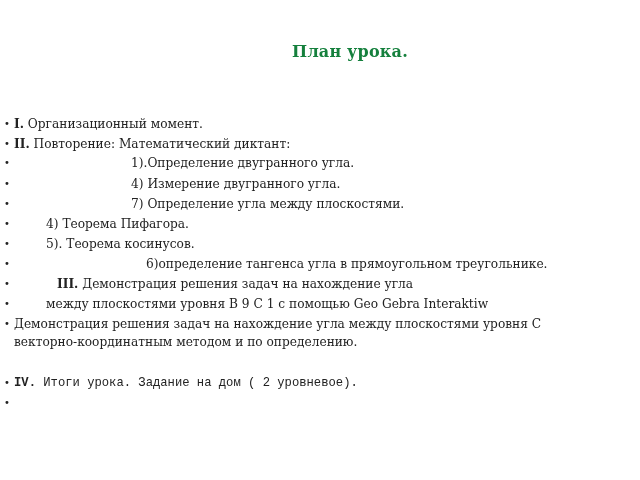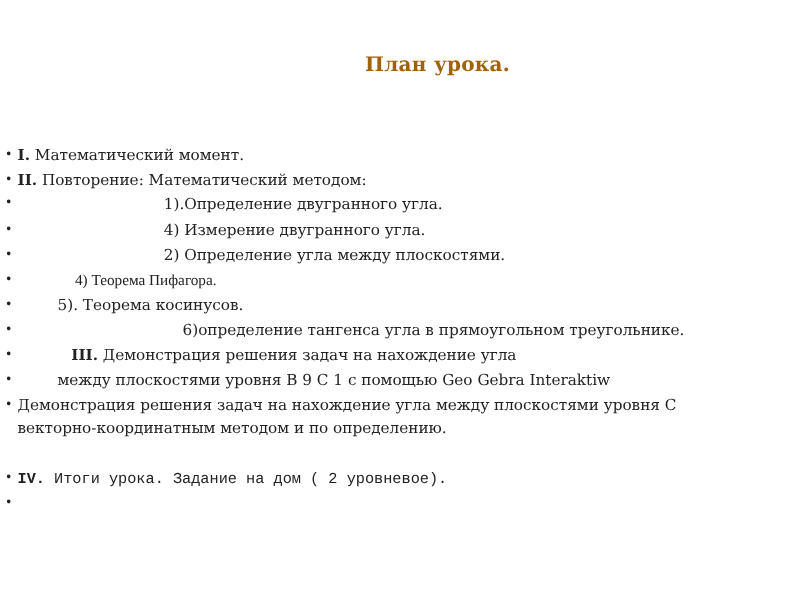--- a/index.html
+++ b/index.html
@@ -19,21 +19,21 @@
       position: absolute;
       left: 0;
       width: 640px;
       top: 42px;
       text-align: center;
       padding-left: 60px;
       box-sizing: border-box;
       font-family: "DejaVu Serif", serif;
       font-weight: bold;
       font-size: 16px;
-      color: #a16207;
+      color: #15803d;
       letter-spacing: 0.2px;
     }
     .line {
       position: absolute;
       left: 0;
       font-size: 12.2px;
       white-space: nowrap;
       line-height: 16px;
     }
     .bullet {
@@ -51,46 +51,46 @@
       font-weight: bold;
     }
   </style>
 </head>
 <body>
 
 <div class="title">План урока.</div>
 
 <div class="line" style="top:116px;">
   <span class="bullet">•</span>
-  <span class="txt" style="left:14px;"><span class="roman">I.</span><span> Математический момент.</span></span>
+  <span class="txt" style="left:14px;"><span class="roman">I.</span><span> Организационный момент.</span></span>
 </div>
 
 <div class="line" style="top:136px;">
   <span class="bullet">•</span>
-  <span class="txt" style="left:14px;"><span class="roman">II.</span><span> Повторение: Математический методом:</span></span>
+  <span class="txt" style="left:14px;"><span class="roman">II.</span><span> Повторение: Математический диктант:</span></span>
 </div>
 
 <div class="line" style="top:155px;">
   <span class="bullet">•</span>
   <span class="txt" style="left:131px;">1).Определение двугранного угла.</span>
 </div>
 
 <div class="line" style="top:176px;">
   <span class="bullet">•</span>
   <span class="txt" style="left:131px;">4) Измерение двугранного угла.</span>
 </div>
 
 <div class="line" style="top:196px;">
   <span class="bullet">•</span>
-  <span class="txt" style="left:131px;">2) Определение угла между плоскостями.</span>
+  <span class="txt" style="left:131px;">7) Определение угла между плоскостями.</span>
 </div>
 
 <div class="line" style="top:216px;">
   <span class="bullet">•</span>
-  <span class="txt" style="left:60px;font-family:Liberation Serif, serif;">4) Теорема Пифагора.</span>
+  <span class="txt" style="left:46px;">4) Теорема Пифагора.</span>
 </div>
 
 <div class="line" style="top:236px;">
   <span class="bullet">•</span>
   <span class="txt" style="left:46px;">5). Теорема косинусов.</span>
 </div>
 
 <div class="line" style="top:256px;">
   <span class="bullet">•</span>
   <span class="txt" style="left:146px;">6)определение тангенса угла в прямоугольном треугольнике.</span>

